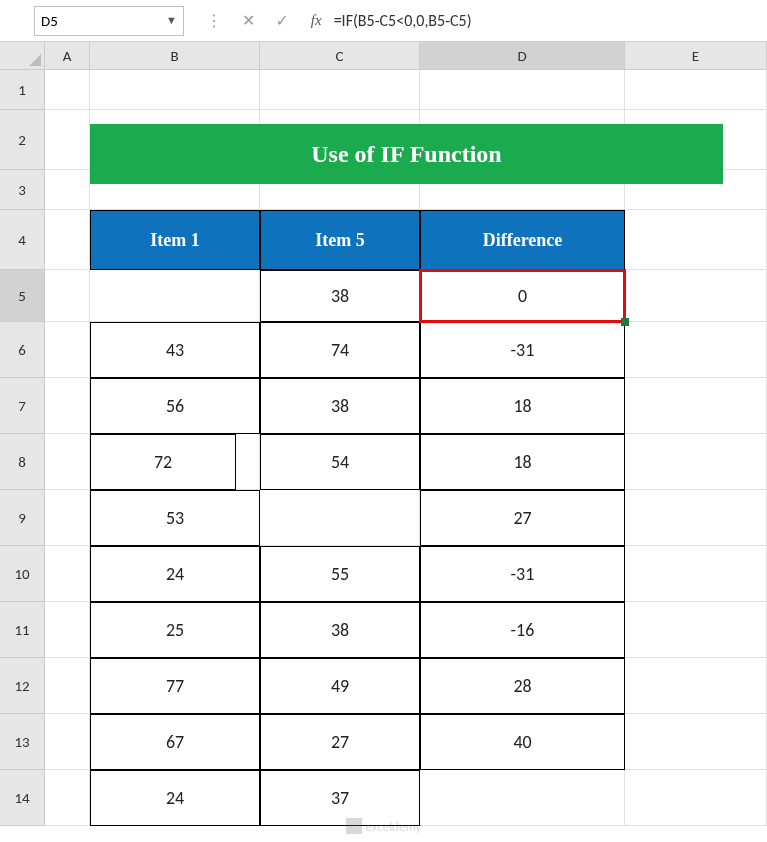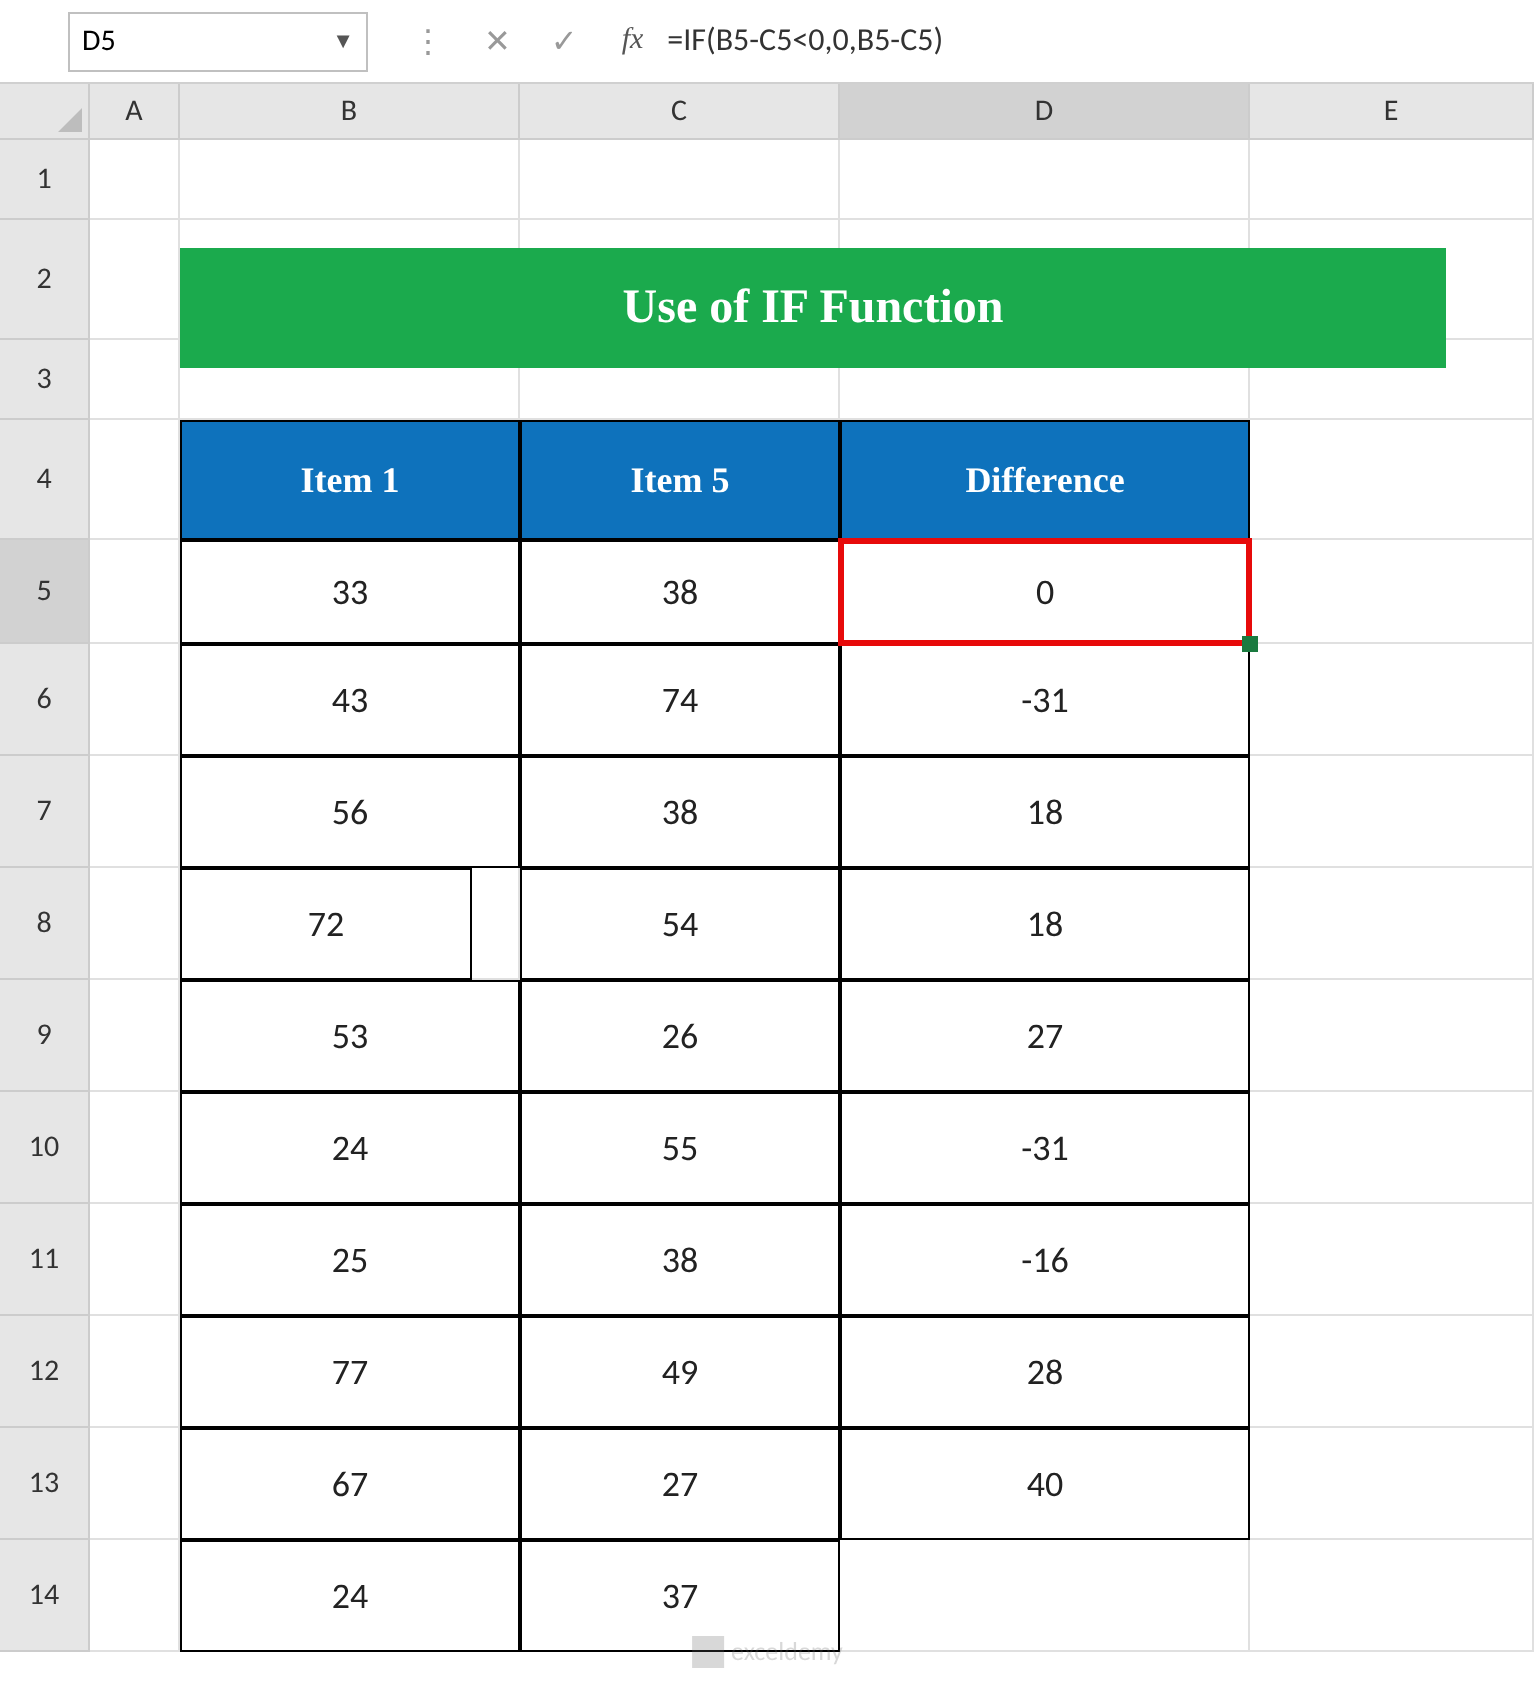--- a/index.html
+++ b/index.html
@@ -309,34 +309,32 @@
       <div class="gcell" style="left: 580px; top: 644px; width: 142px; height: 56px;"></div>
       <div class="gcell" style="left: 0px; top: 700px; width: 45px; height: 56px;"></div>
       <div class="gcell" style="left: 45px; top: 700px; width: 170px; height: 56px;"></div>
       <div class="gcell" style="left: 215px; top: 700px; width: 160px; height: 56px;"></div>
       <div class="gcell" style="left: 375px; top: 700px; width: 205px; height: 56px;"></div>
       <div class="gcell" style="left: 580px; top: 700px; width: 142px; height: 56px;"></div>
       <div class="title-banner" style="left: 45px; top: 40px; width: 633px; height: 60px; margin-top: 14px;">Use of IF Function</div>
       <div class="thead" style="left: 45px; top: 140px; width: 170px; height: 60px;">Item 1</div>
       <div class="thead" style="left: 215px; top: 140px; width: 160px; height: 60px;">Item 5</div>
       <div class="thead" style="left: 375px; top: 140px; width: 205px; height: 60px;">Difference</div>
-      <div class="tcell" style="left: 45px; top: 200px; width: 170px; height: 52px;">33</div>
       <div class="tcell" style="left: 215px; top: 200px; width: 160px; height: 52px;">38</div>
       <div class="tcell" style="left: 375px; top: 200px; width: 205px; height: 52px;">0</div>
       <div class="tcell" style="left: 45px; top: 252px; width: 170px; height: 56px;">43</div>
       <div class="tcell" style="left: 215px; top: 252px; width: 160px; height: 56px;">74</div>
       <div class="tcell" style="left: 375px; top: 252px; width: 205px; height: 56px;">-31</div>
       <div class="tcell" style="left: 45px; top: 308px; width: 170px; height: 56px;">56</div>
       <div class="tcell" style="left: 215px; top: 308px; width: 160px; height: 56px;">38</div>
       <div class="tcell" style="left: 375px; top: 308px; width: 205px; height: 56px;">18</div>
       <div class="tcell" style="left: 45px; top: 364px; width: 146px; height: 56px;">72</div>
       <div class="tcell" style="left: 215px; top: 364px; width: 160px; height: 56px;">54</div>
       <div class="tcell" style="left: 375px; top: 364px; width: 205px; height: 56px;">18</div>
       <div class="tcell" style="left: 45px; top: 420px; width: 170px; height: 56px;">53</div>
-      <div class="tcell" style="left: 215px; top: 420px; width: 160px; height: 56px;">26</div>
       <div class="tcell" style="left: 375px; top: 420px; width: 205px; height: 56px;">27</div>
       <div class="tcell" style="left: 45px; top: 476px; width: 170px; height: 56px;">24</div>
       <div class="tcell" style="left: 215px; top: 476px; width: 160px; height: 56px;">55</div>
       <div class="tcell" style="left: 375px; top: 476px; width: 205px; height: 56px;">-31</div>
       <div class="tcell" style="left: 45px; top: 532px; width: 170px; height: 56px;">25</div>
       <div class="tcell" style="left: 215px; top: 532px; width: 160px; height: 56px;">38</div>
       <div class="tcell" style="left: 375px; top: 532px; width: 205px; height: 56px;">-16</div>
       <div class="tcell" style="left: 45px; top: 588px; width: 170px; height: 56px;">77</div>
       <div class="tcell" style="left: 215px; top: 588px; width: 160px; height: 56px;">49</div>
       <div class="tcell" style="left: 375px; top: 588px; width: 205px; height: 56px;">28</div>

